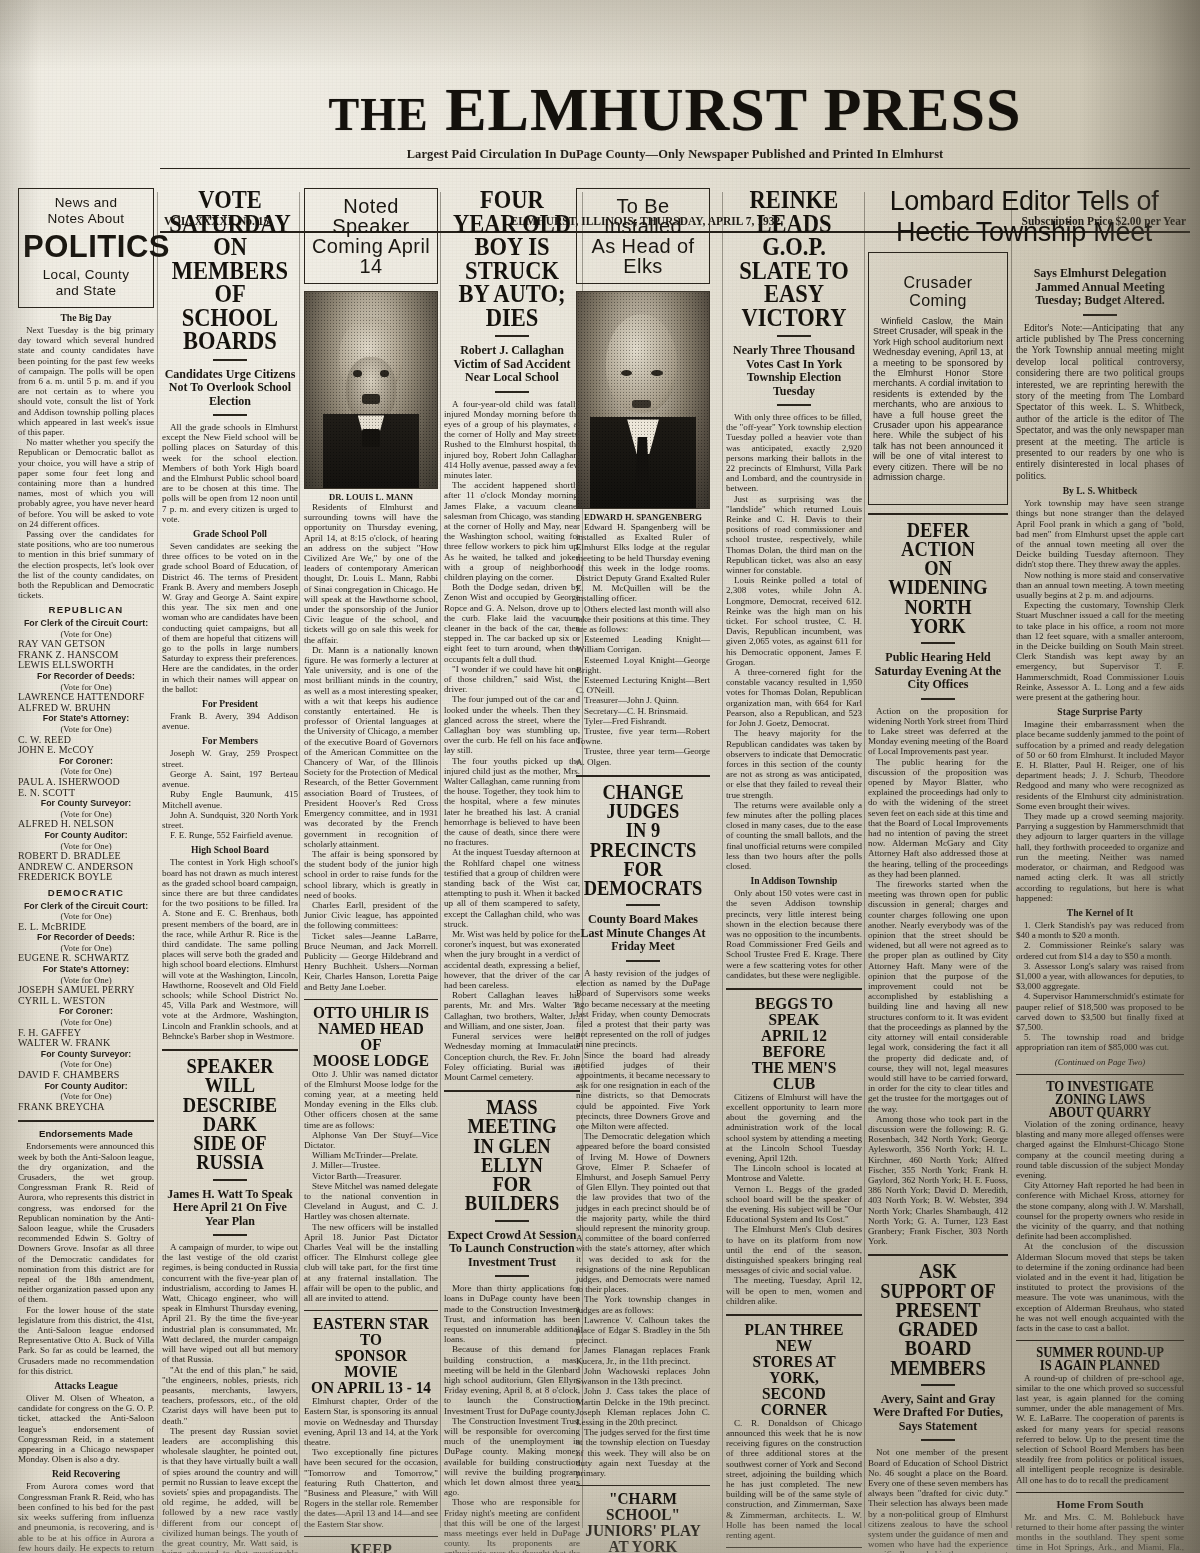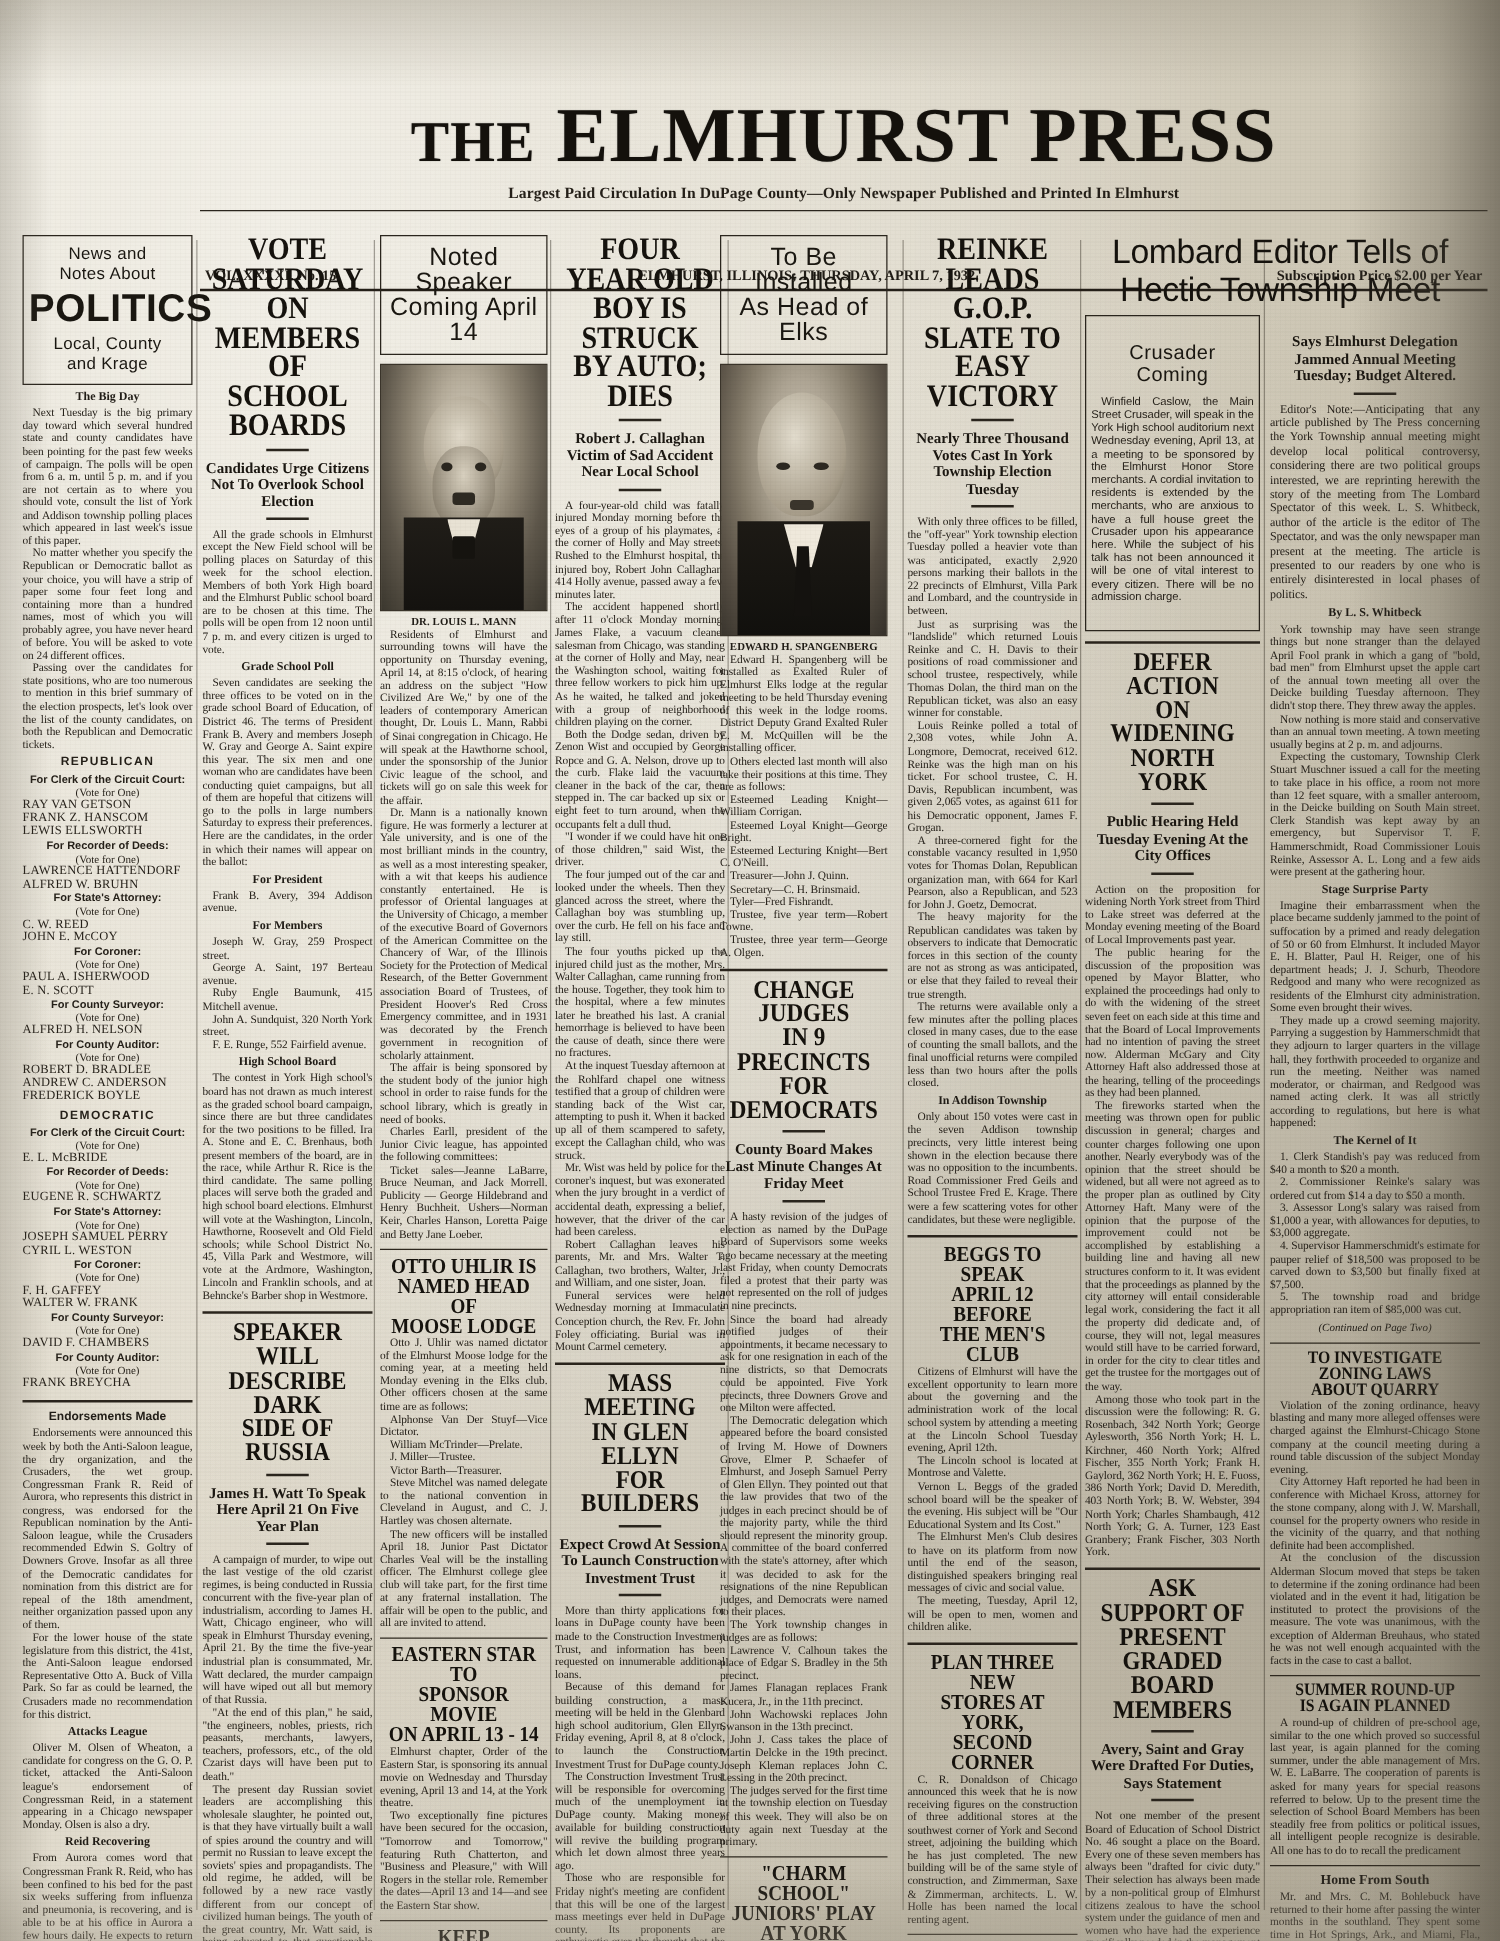--- a/index.html
+++ b/index.html
@@ -138,21 +138,21 @@
       <div class="vrule" style="left:710px"></div>
       <div class="vrule" style="left:852px"></div>
       <div class="vrule" style="left:999px"></div>
 
       <div class="col c1">
         <div class="polbox">
           <div class="pol-top">News and</div>
           <div class="pol-top">Notes About</div>
           <div class="pol-main">POLITICS</div>
           <div class="pol-bot">Local, County</div>
-          <div class="pol-bot">and Krage</div>
+          <div class="pol-bot">and State</div>
         </div>
 
         <div class="hd">The Big Day</div>
         <div class="bt">
           <p>Next Tuesday is the big primary day toward which several hundred state and county candidates have been pointing for the past few weeks of campaign. The polls will be open from 6 a. m. until 5 p. m. and if you are not certain as to where you should vote, consult the list of York and Addison township polling places which appeared in last week's issue of this paper.</p>
           <p>No matter whether you specify the Republican or Democratic ballot as your choice, you will have a strip of paper some four feet long and containing more than a hundred names, most of which you will probably agree, you have never heard of before. You will be asked to vote on 24 different offices.</p>
           <p>Passing over the candidates for state positions, who are too numerous to mention in this brief summary of the election prospects, let's look over the list of the county candidates, on both the Republican and Democratic tickets.</p>
         </div>
 
         <div class="cand">
@@ -515,21 +515,21 @@
           </div>
         </div>
 
         <div class="rule-th"></div>
         <div class="h-big h2">
           <div>DEFER ACTION</div>
             <div>ON WIDENING</div>
             <div>NORTH YORK</div>
         </div>
         <div class="dash"></div>
-        <div class="deck">Public Hearing Held Tuesday Evening At the City Offices</div>
+        <div class="deck">Public Hearing Held Saturday Evening At the City Offices</div>
         <div class="dash"></div>
         <div class="bt">
           <p>Action on the proposition for widening North York street from Third to Lake street was deferred at the Monday evening meeting of the Board of Local Improvements past year.</p>
             <p>The public hearing for the discussion of the proposition was opened by Mayor Blatter, who explained the proceedings had only to do with the widening of the street seven feet on each side at this time and that the Board of Local Improvements had no intention of paving the street now. Alderman McGary and City Attorney Haft also addressed those at the hearing, telling of the proceedings as they had been planned.</p>
             <p>The fireworks started when the meeting was thrown open for public discussion in general; charges and counter charges following one upon another. Nearly everybody was of the opinion that the street should be widened, but all were not agreed as to the proper plan as outlined by City Attorney Haft. Many were of the opinion that the purpose of the improvement could not be accomplished by establishing a building line and having all new structures conform to it. It was evident that the proceedings as planned by the city attorney will entail considerable legal work, considering the fact it all the property did dedicate and, of course, they will not, legal measures would still have to be carried forward, in order for the city to clear titles and get the trustee for the mortgages out of the way.</p>
             <p>Among those who took part in the discussion were the following: R. G. Rosenbach, 342 North York; George Aylesworth, 356 North York; H. L. Kirchner, 460 North York; Alfred Fischer, 355 North York; Frank H. Gaylord, 362 North York; H. E. Fuoss, 386 North York; David D. Meredith, 403 North York; B. W. Webster, 394 North York; Charles Shambaugh, 412 North York; G. A. Turner, 123 East Granbery; Frank Fischer, 303 North York.</p>
         </div>
 
         <div class="rule-th"></div>
         <div class="h-big h2">

